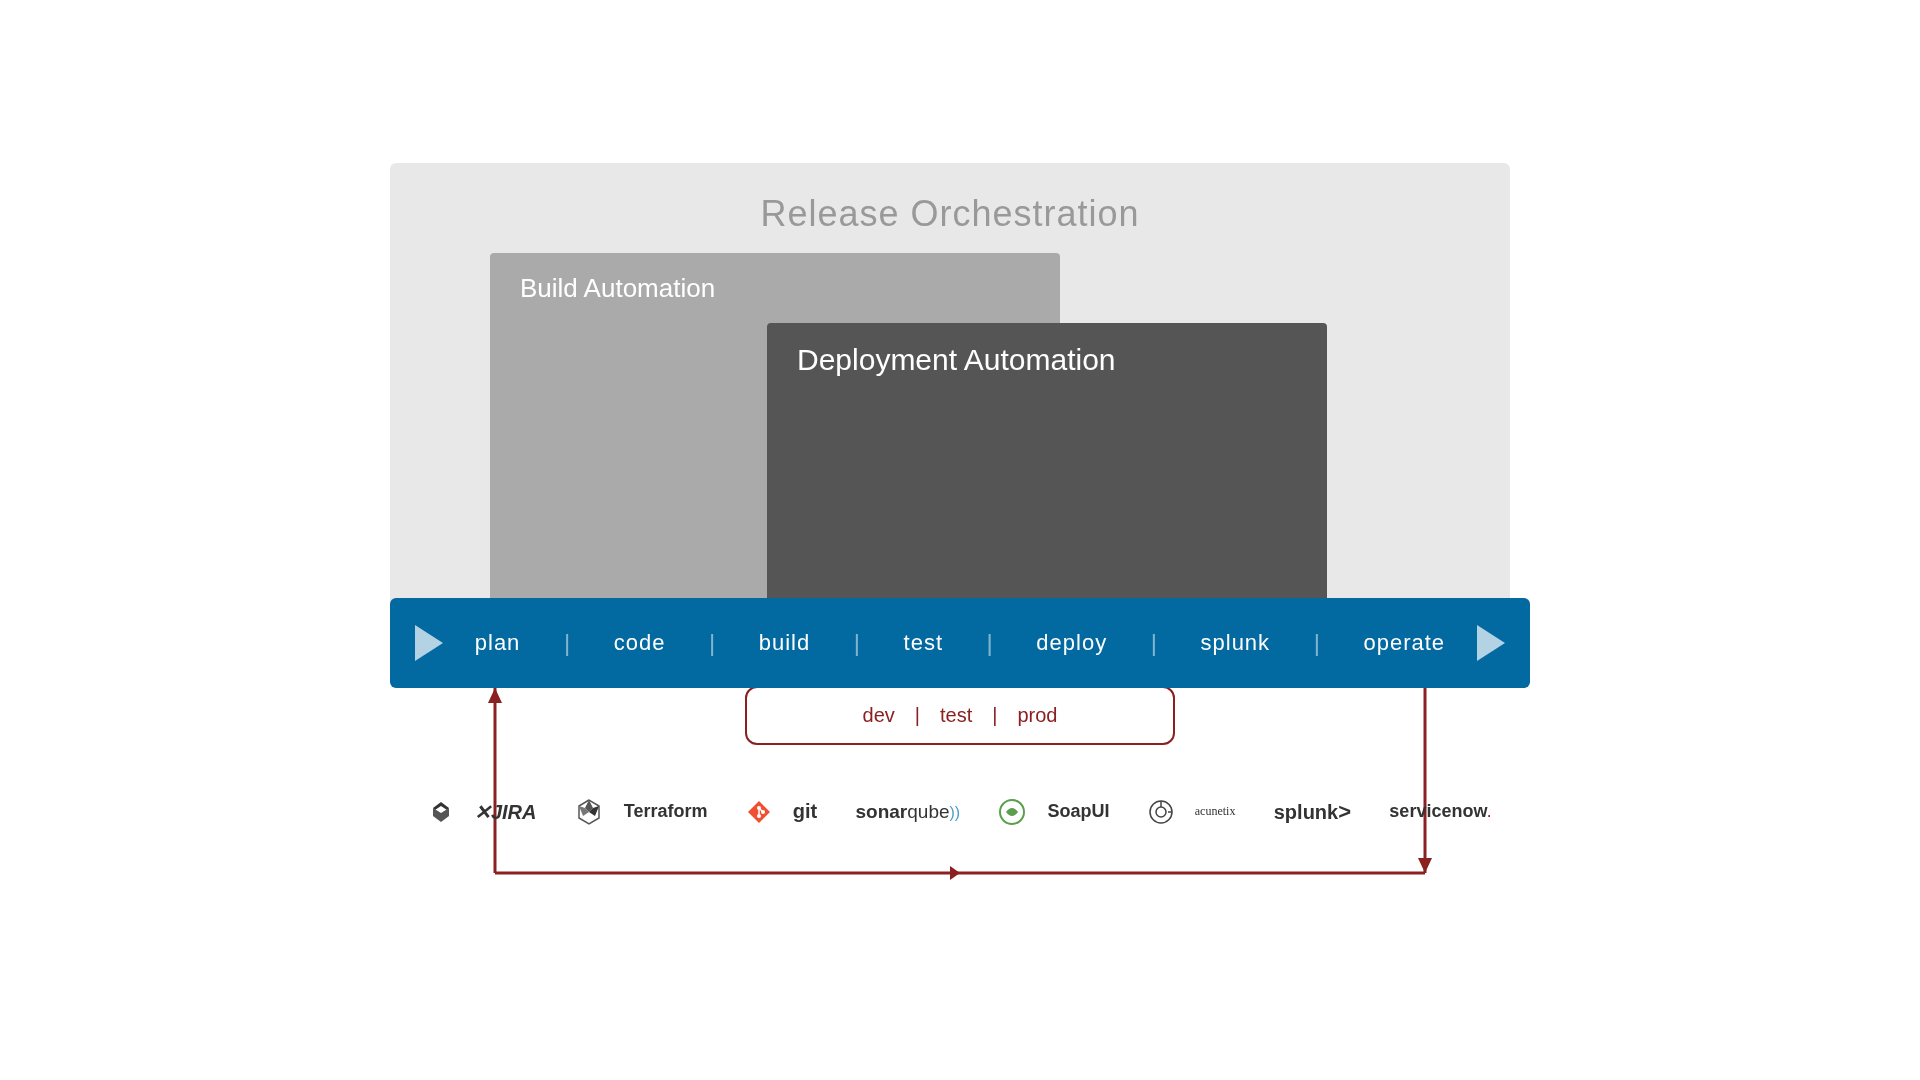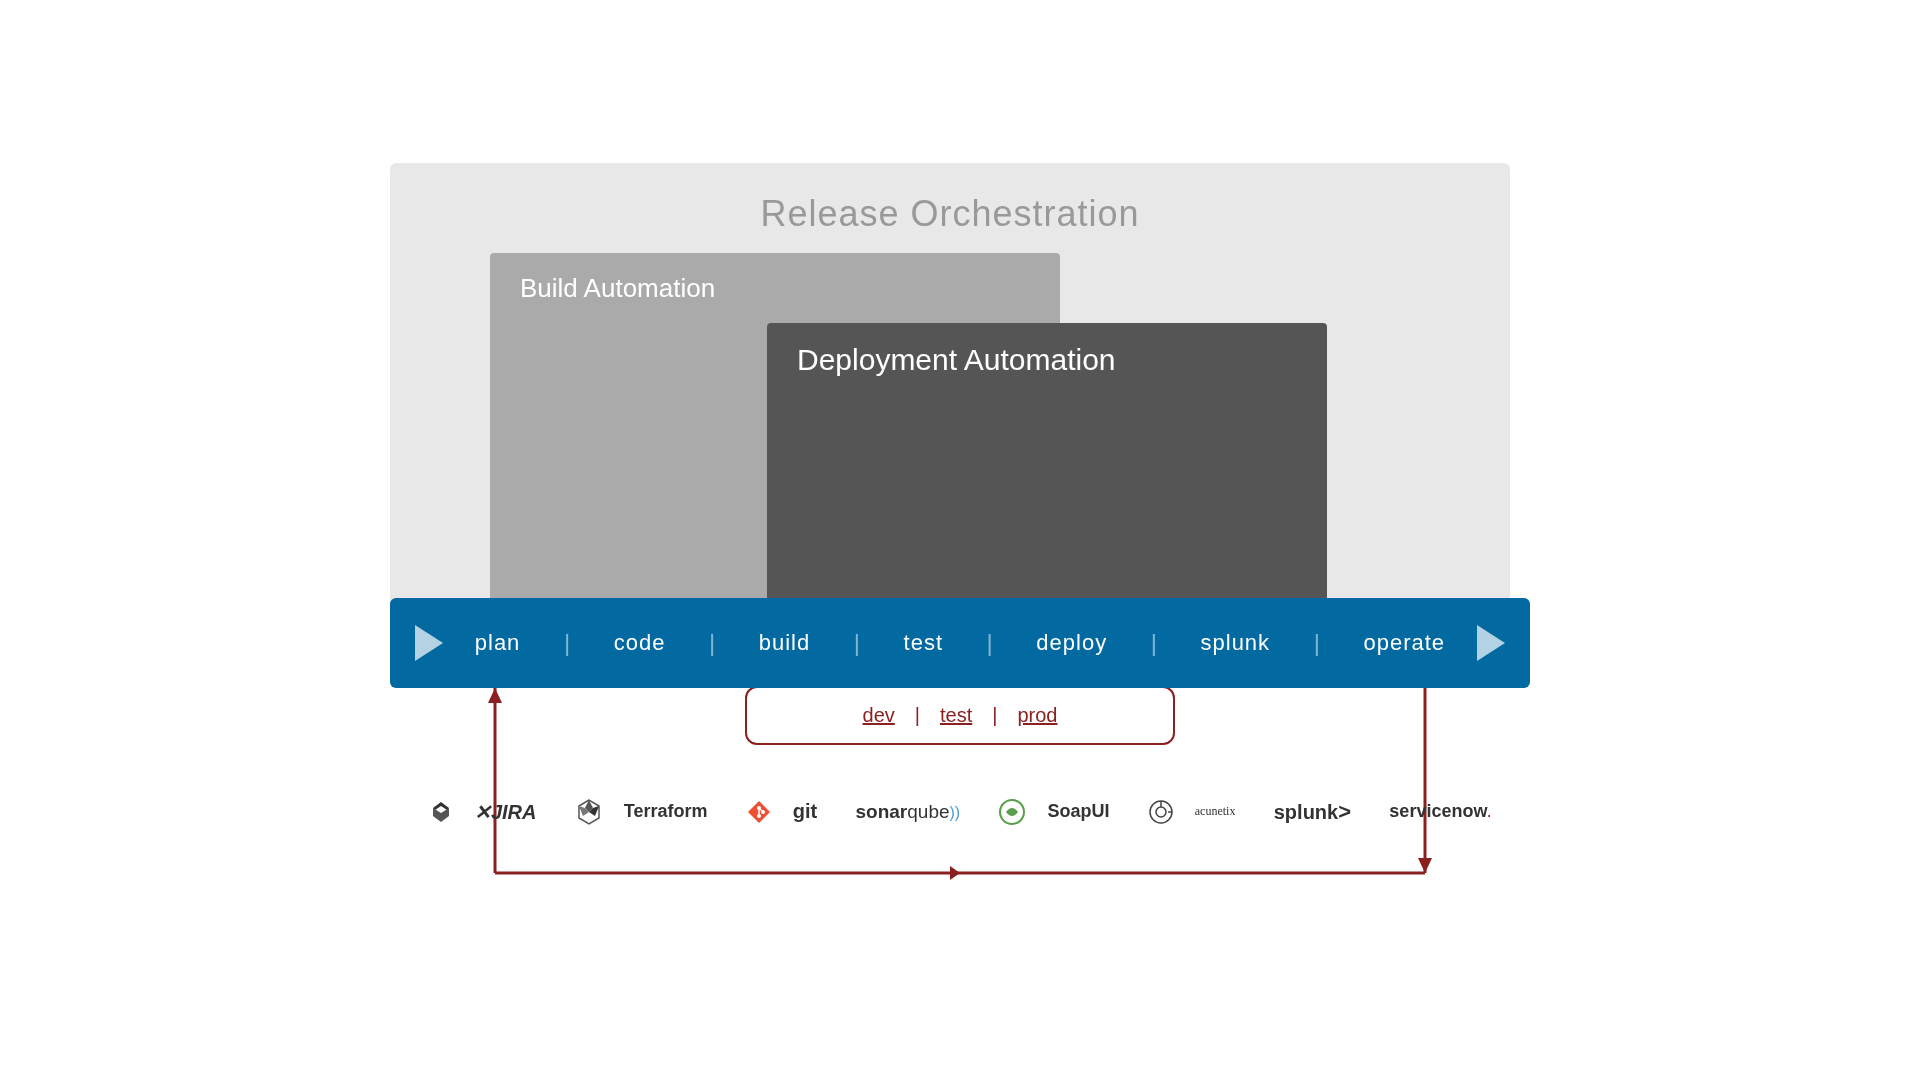--- a/index.html
+++ b/index.html
@@ -139,21 +139,20 @@
       justify-content: center;
       gap: 20px;
       background: white;
       margin-top: -2px;
     }
 
     .env-label {
       font-size: 20px;
       color: #8b2020;
       font-weight: 400;
-      text-decoration: underline;
     }
 
     .env-divider {
       color: #8b2020;
       font-size: 20px;
     }
 
     
     .tools-row {
       display: flex;

